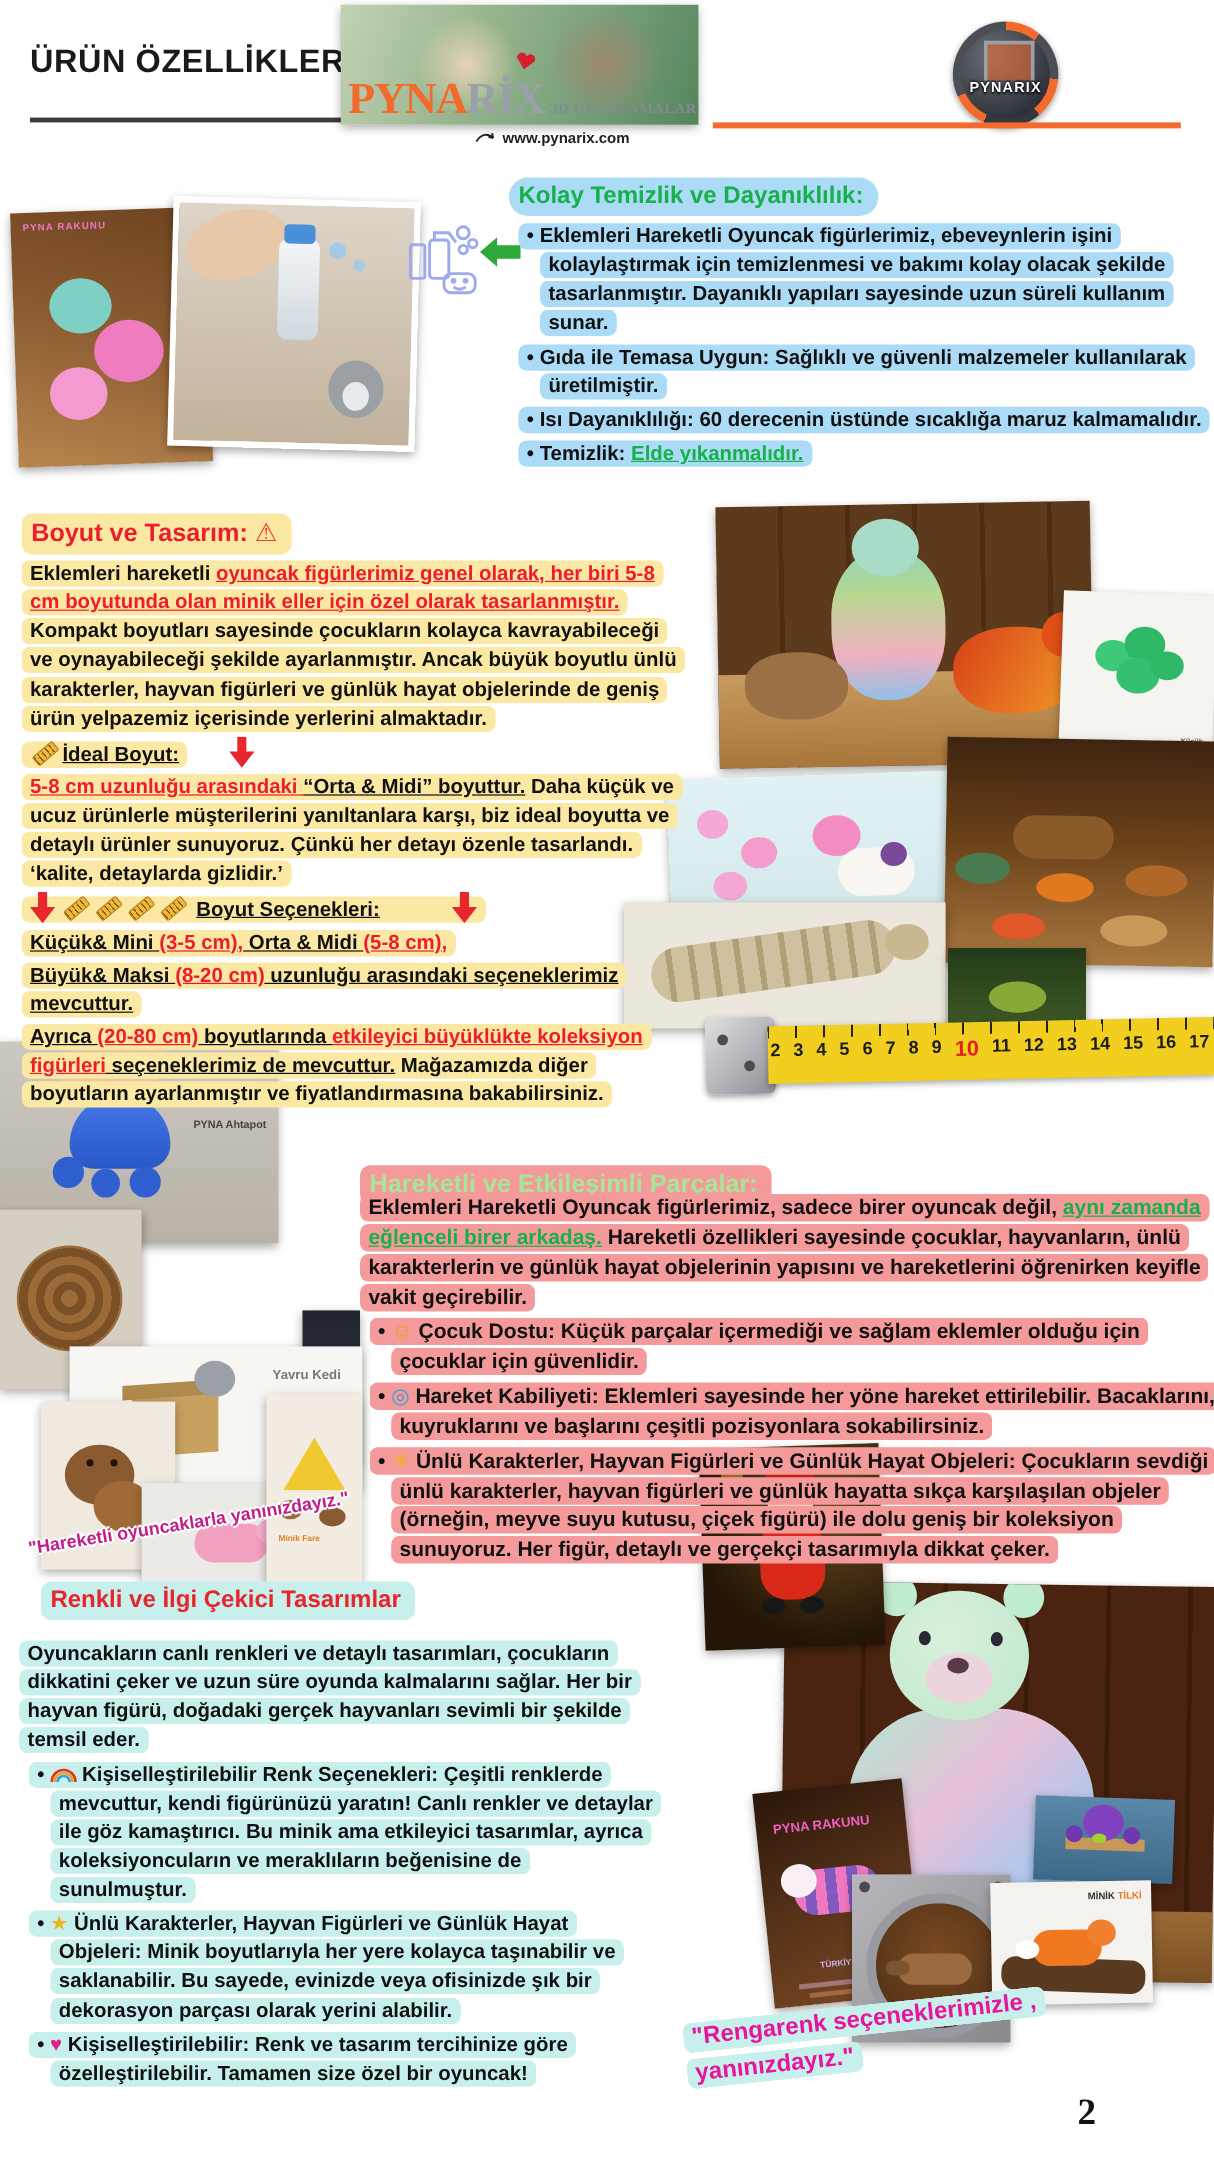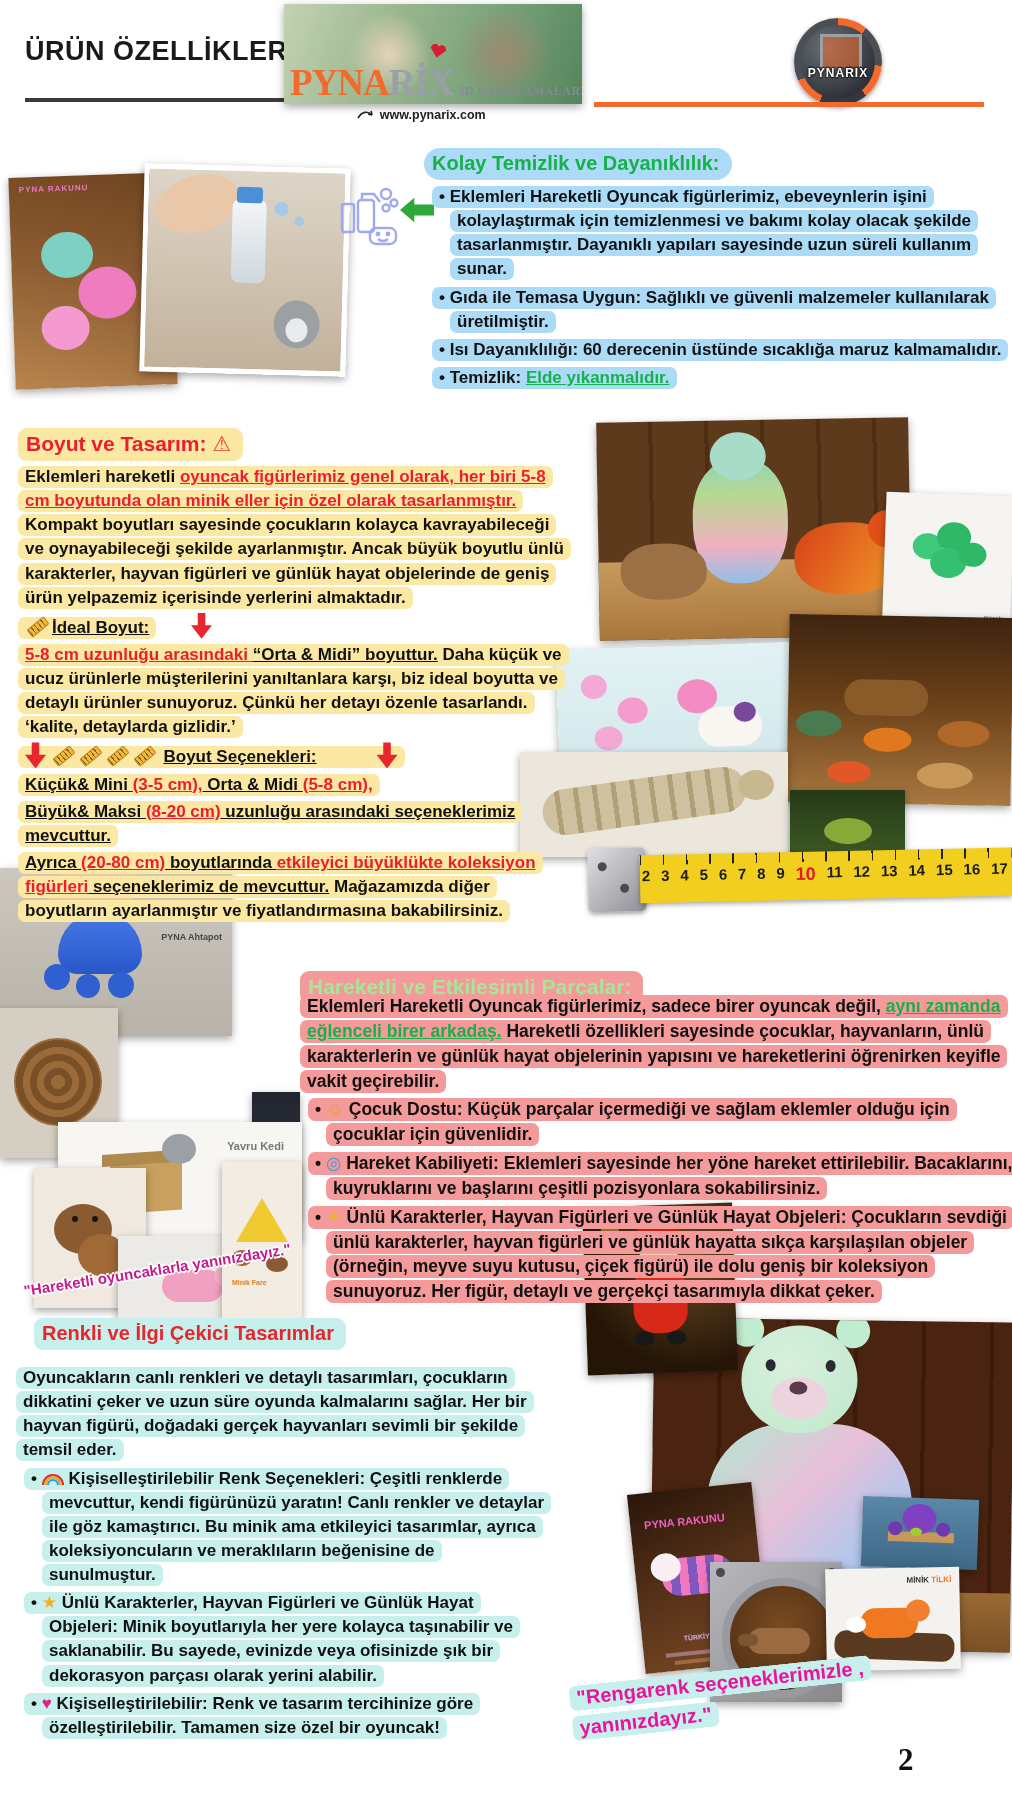--- a/index.html
+++ b/index.html
@@ -47,21 +47,21 @@
   .h-face{position:absolute;left:60px;top:10px;width:90px;height:80px;border-radius:50%;
           background:radial-gradient(circle,#e6d2b8 0%,rgba(230,210,184,0) 70%);}
   .h-rabbit{position:absolute;left:170px;top:6px;width:100px;height:86px;border-radius:50%;
           background:radial-gradient(circle,#9d8a70 0%,rgba(157,138,112,0) 72%);}
   .h-brand{position:absolute;left:6px;bottom:0px;white-space:nowrap;}
   .h-brand .a{font-size:37px;font-weight:700;color:#f26b2d;letter-spacing:-1px;}
   .h-brand .b{font-size:37px;font-weight:700;color:#9aa0a8;letter-spacing:-1px;}
   .h-brand .tag{font-size:12px;font-weight:700;color:#838a93;margin-left:5px;letter-spacing:.5px;}
   .h-heart{position:absolute;left:146px;top:40px;width:16px;height:14px;background:#d42030;
            clip-path:polygon(50% 100%,0 35%,12% 8%,35% 2%,50% 18%,65% 2%,88% 8%,100% 35%);transform:rotate(12deg);}
-  .h-www{position:absolute;left:321px;top:108px;width:200px;text-align:center;font-size:12.5px;font-weight:700;color:#222;}
+  .h-www{position:absolute;left:360px;top:108px;width:200px;text-align:center;font-size:12.5px;font-weight:700;color:#222;}
   .h-badge{position:absolute;left:794px;top:18px;width:88px;height:88px;border-radius:50%;
            background:conic-gradient(#f26b2d 0 40deg,#4a4e55 40deg 95deg,#f26b2d 95deg 140deg,#34383e 140deg 205deg,#f26b2d 205deg 245deg,#4a4e55 245deg 360deg);
            box-shadow:0 2px 5px rgba(0,0,0,.4);}
   .h-badge-inner{position:absolute;left:7px;top:7px;width:74px;height:74px;border-radius:50%;
            background:radial-gradient(circle at 35% 30%,#6a6e76,#2e3238 75%);}
   .h-badge-printer{position:absolute;left:26px;top:16px;width:36px;height:30px;border:3px solid #9aa0a8;border-bottom:none;background:rgba(242,107,45,.55);}
   .h-badge-txt{position:absolute;left:0;top:48px;width:88px;text-align:center;color:#fff;font-size:12px;font-weight:700;letter-spacing:1px;
            text-shadow:0 1px 2px #000,0 -1px 2px #000;}
   .h-orange{position:absolute;left:594px;top:102px;width:390px;height:5px;background:#f26b2d;}
   

